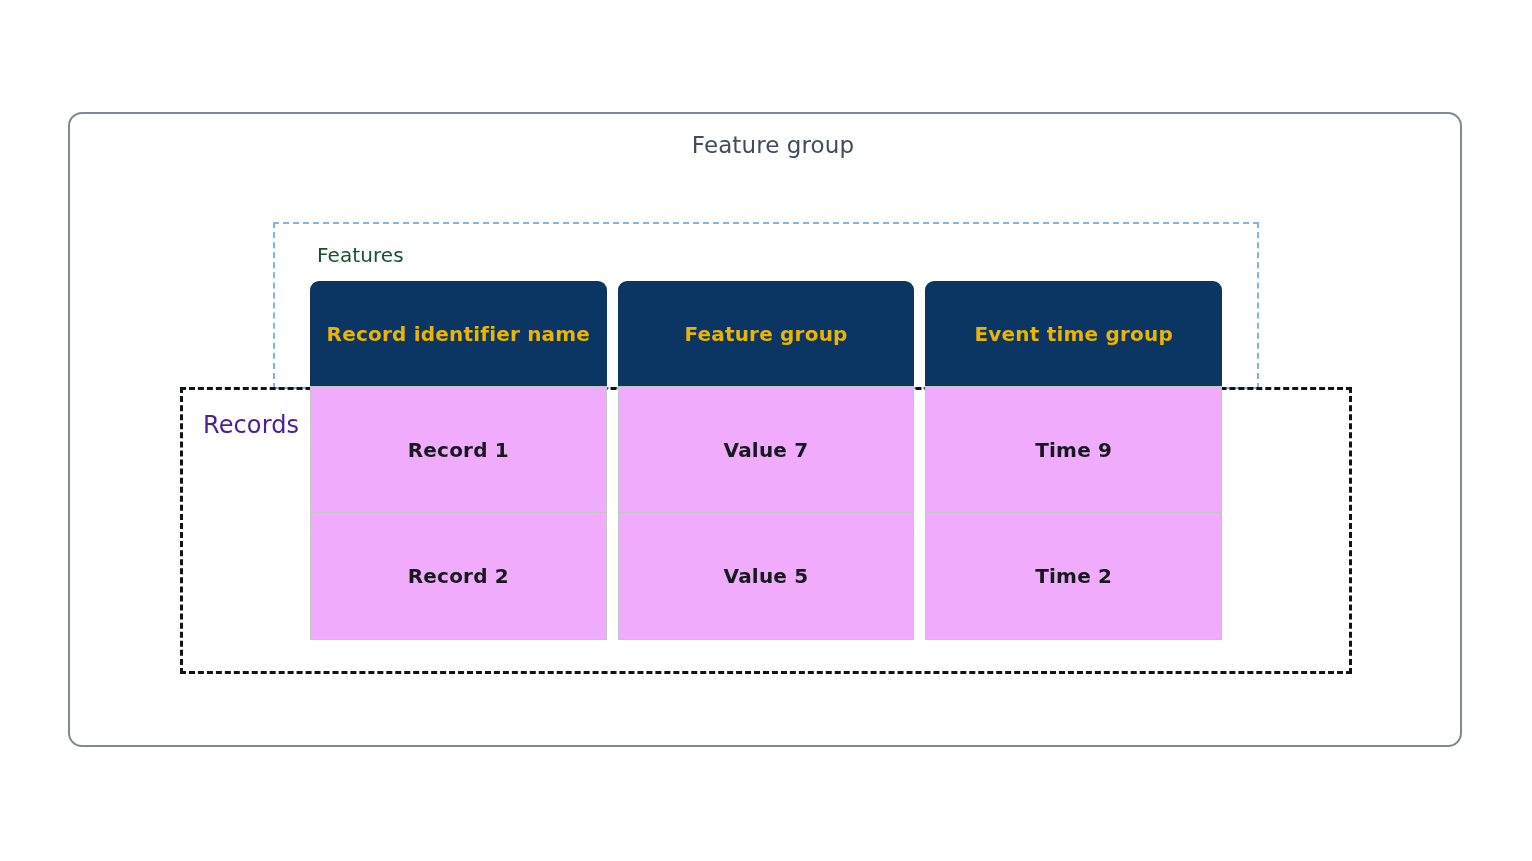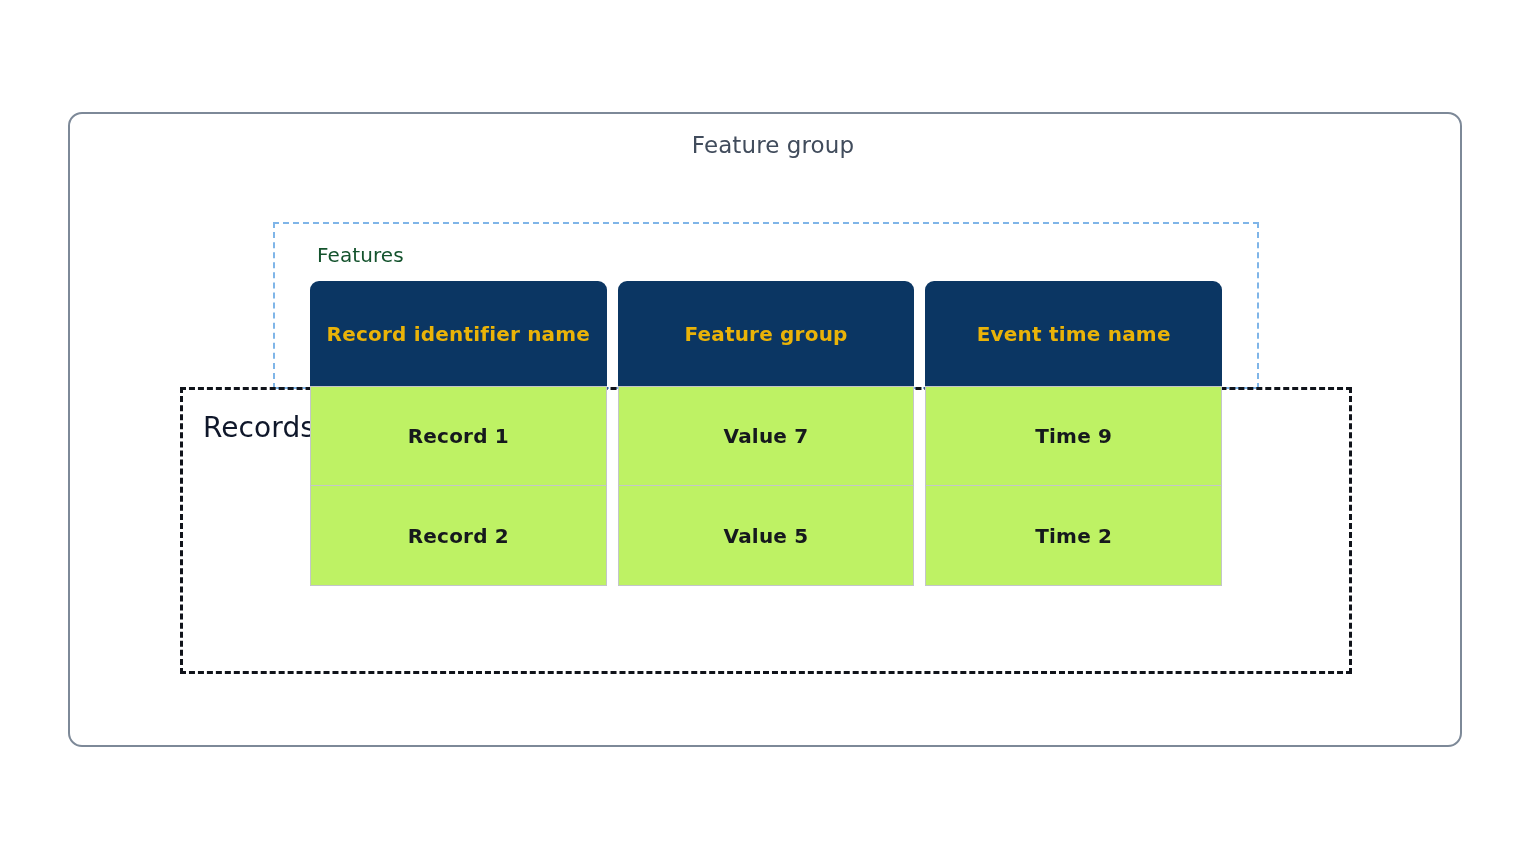--- a/index.html
+++ b/index.html
@@ -70,23 +70,23 @@
     width: 1172px;
     height: 287px;
     box-sizing: border-box;
     border: 3px dashed #10131a;
     background: transparent;
   }
   #records-label {
     position: absolute;
     left: 203px;
     top: 411px;
-    font-size: 28px;
+    font-size: 24px;
     font-weight: 400;
-    color: #0f172a;
+    color: #4c1d95;
     letter-spacing: 0.1px;
   }
 
   
   #feature-table {
     position: absolute;
     left: 310px;
     top: 281px;
     width: 912px;
     display: flex;
@@ -108,23 +108,23 @@
     font-size: 20px;
     font-weight: 700;
     display: flex;
     align-items: center;
     justify-content: center;
     padding-bottom: 0;
     letter-spacing: 0.2px;
   }
 
   .cell {
-    height: 100px;
+    height: 127px;
     box-sizing: border-box;
-    background: #bef264;
+    background: #f0abfc;
     border: 1px solid #c3c6c9;
     border-top: none;
     color: #16191d;
     font-size: 20px;
     font-weight: 700;
     display: flex;
     align-items: center;
     justify-content: center;
     letter-spacing: 0.2px;
   }
@@ -153,18 +153,18 @@
     <div class="cell">Record 2</div>
   </div>
 
   <div class="table-column">
     <div class="col-header">Feature group</div>
     <div class="cell first-cell">Value 7</div>
     <div class="cell">Value 5</div>
   </div>
 
   <div class="table-column">
-    <div class="col-header">Event time name</div>
+    <div class="col-header">Event time group</div>
     <div class="cell first-cell">Time 9</div>
     <div class="cell">Time 2</div>
   </div>
 
 </div>
 
 </body></html>

